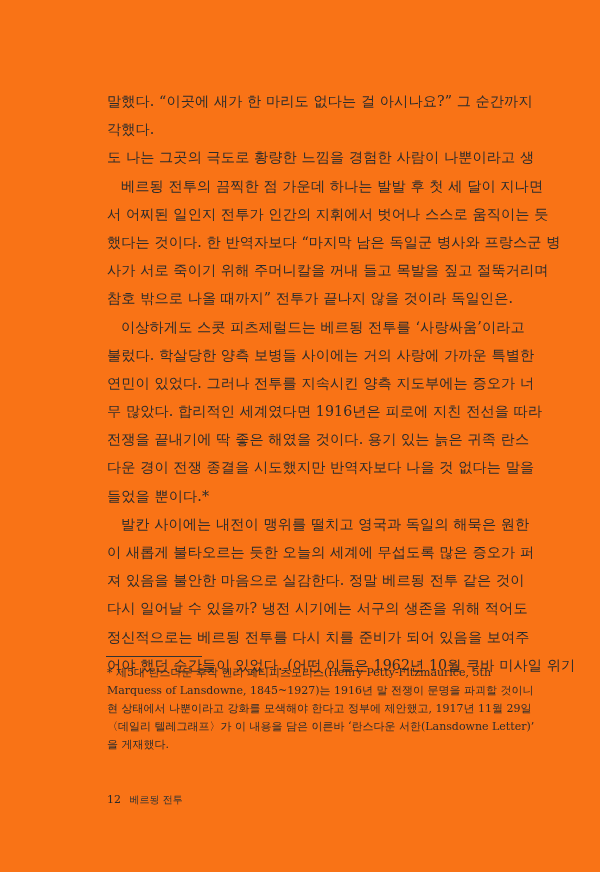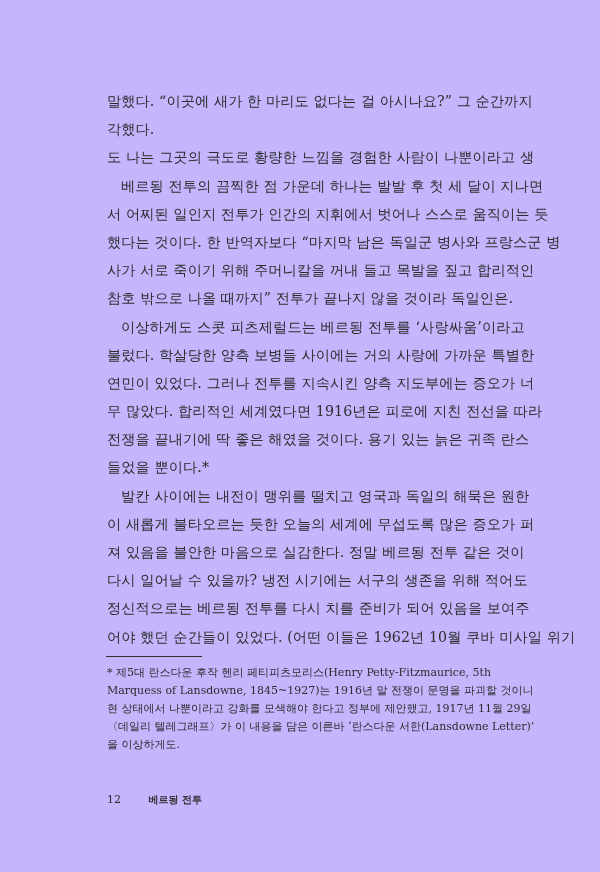--- a/index.html
+++ b/index.html
@@ -13,21 +13,21 @@
     position: relative;
     overflow: hidden;
     font-family: "DejaVu Serif", "Liberation Serif", serif;
     color: #2a2a2a;
   }
   .page {
     position: absolute;
     left: 0; top: 0;
     width: 600px;
     height: 872px;
-    background: #c4b5fd;
+    background: #f97316;
   }
   .body-text {
     position: absolute;
     left: 107px;
     top: 87px;
     width: 378px;
   }
   .line {
     height: 28.2px;
     line-height: 28.2px;
@@ -75,65 +75,66 @@
   .folio {
     position: absolute;
     left: 107px;
     top: 792px;
     font-size: 11px;
     line-height: 16px;
     color: #2a2a2a;
     white-space: nowrap;
   }
   .folio .num {
-    margin-right: 24px;
+    margin-right: 5px;
   }
   .folio .title {
     font-family: "DejaVu Sans", "Liberation Sans", sans-serif;
     font-size: 10px;
-    font-weight: bold;
+    font-weight: normal;
     color: #333333;
   }
 </style>
 </head>
 <body>
 
 <div class="page">
 
   <div class="body-text">
     <span class="line">말했다. “이곳에 새가 한 마리도 없다는 걸 아시나요?” 그 순간까지</span>
     <span class="line last">각했다.</span>
     <span class="line">도 나는 그곳의 극도로 황량한 느낌을 경험한 사람이 나뿐이라고 생</span>
     <span class="line indent">베르됭 전투의 끔찍한 점 가운데 하나는 발발 후 첫 세 달이 지나면</span>
     <span class="line">서 어찌된 일인지 전투가 인간의 지휘에서 벗어나 스스로 움직이는 듯</span>
     <span class="line">했다는 것이다. 한 반역자보다 “마지막 남은 독일군 병사와 프랑스군 병</span>
-    <span class="line">사가 서로 죽이기 위해 주머니칼을 꺼내 들고 목발을 짚고 합리적인</span>
+    <span class="line">사가 서로 죽이기 위해 주머니칼을 꺼내 들고 목발을 짚고 절뚝거리며</span>
     <span class="line last">참호 밖으로 나올 때까지” 전투가 끝나지 않을 것이라 독일인은.</span>
     <span class="line indent">이상하게도 스콧 피츠제럴드는 베르됭 전투를 ‘사랑싸움’이라고</span>
     <span class="line">불렀다. 학살당한 양측 보병들 사이에는 거의 사랑에 가까운 특별한</span>
     <span class="line">연민이 있었다. 그러나 전투를 지속시킨 양측 지도부에는 증오가 너</span>
     <span class="line">무 많았다. 합리적인 세계였다면 1916년은 피로에 지친 전선을 따라</span>
     <span class="line">전쟁을 끝내기에 딱 좋은 해였을 것이다. 용기 있는 늙은 귀족 란스</span>
+    <span class="line">다운 경이 전쟁 종결을 시도했지만 반역자보다 나을 것 없다는 말을</span>
     <span class="line last">들었을 뿐이다.*</span>
     <span class="line indent">발칸 사이에는 내전이 맹위를 떨치고 영국과 독일의 해묵은 원한</span>
     <span class="line">이 새롭게 불타오르는 듯한 오늘의 세계에 무섭도록 많은 증오가 퍼</span>
     <span class="line">져 있음을 불안한 마음으로 실감한다. 정말 베르됭 전투 같은 것이</span>
     <span class="line">다시 일어날 수 있을까? 냉전 시기에는 서구의 생존을 위해 적어도</span>
     <span class="line">정신적으로는 베르됭 전투를 다시 치를 준비가 되어 있음을 보여주</span>
     <span class="line">어야 했던 순간들이 있었다. (어떤 이들은 1962년 10월 쿠바 미사일 위기</span>
   </div>
 
   <div class="footnote-rule"></div>
 
   <div class="footnote">
     <span class="fn-line">* 제5대 란스다운 후작 헨리 페티피츠모리스(Henry Petty-Fitzmaurice, 5th</span>
     <span class="fn-line">Marquess of Lansdowne, 1845~1927)는 1916년 말 전쟁이 문명을 파괴할 것이니</span>
     <span class="fn-line">현 상태에서 나뿐이라고 강화를 모색해야 한다고 정부에 제안했고, 1917년 11월 29일</span>
     <span class="fn-line">〈데일리 텔레그래프〉가 이 내용을 담은 이른바 ‘란스다운 서한(Lansdowne Letter)’</span>
-    <span class="fn-line last">을 이상하게도.</span>
+    <span class="fn-line last">을 게재했다.</span>
   </div>
 
   <div class="folio">
     <span class="num">12</span>
     <span class="title">베르됭 전투</span>
   </div>
 
 </div>
 
 </body></html>

